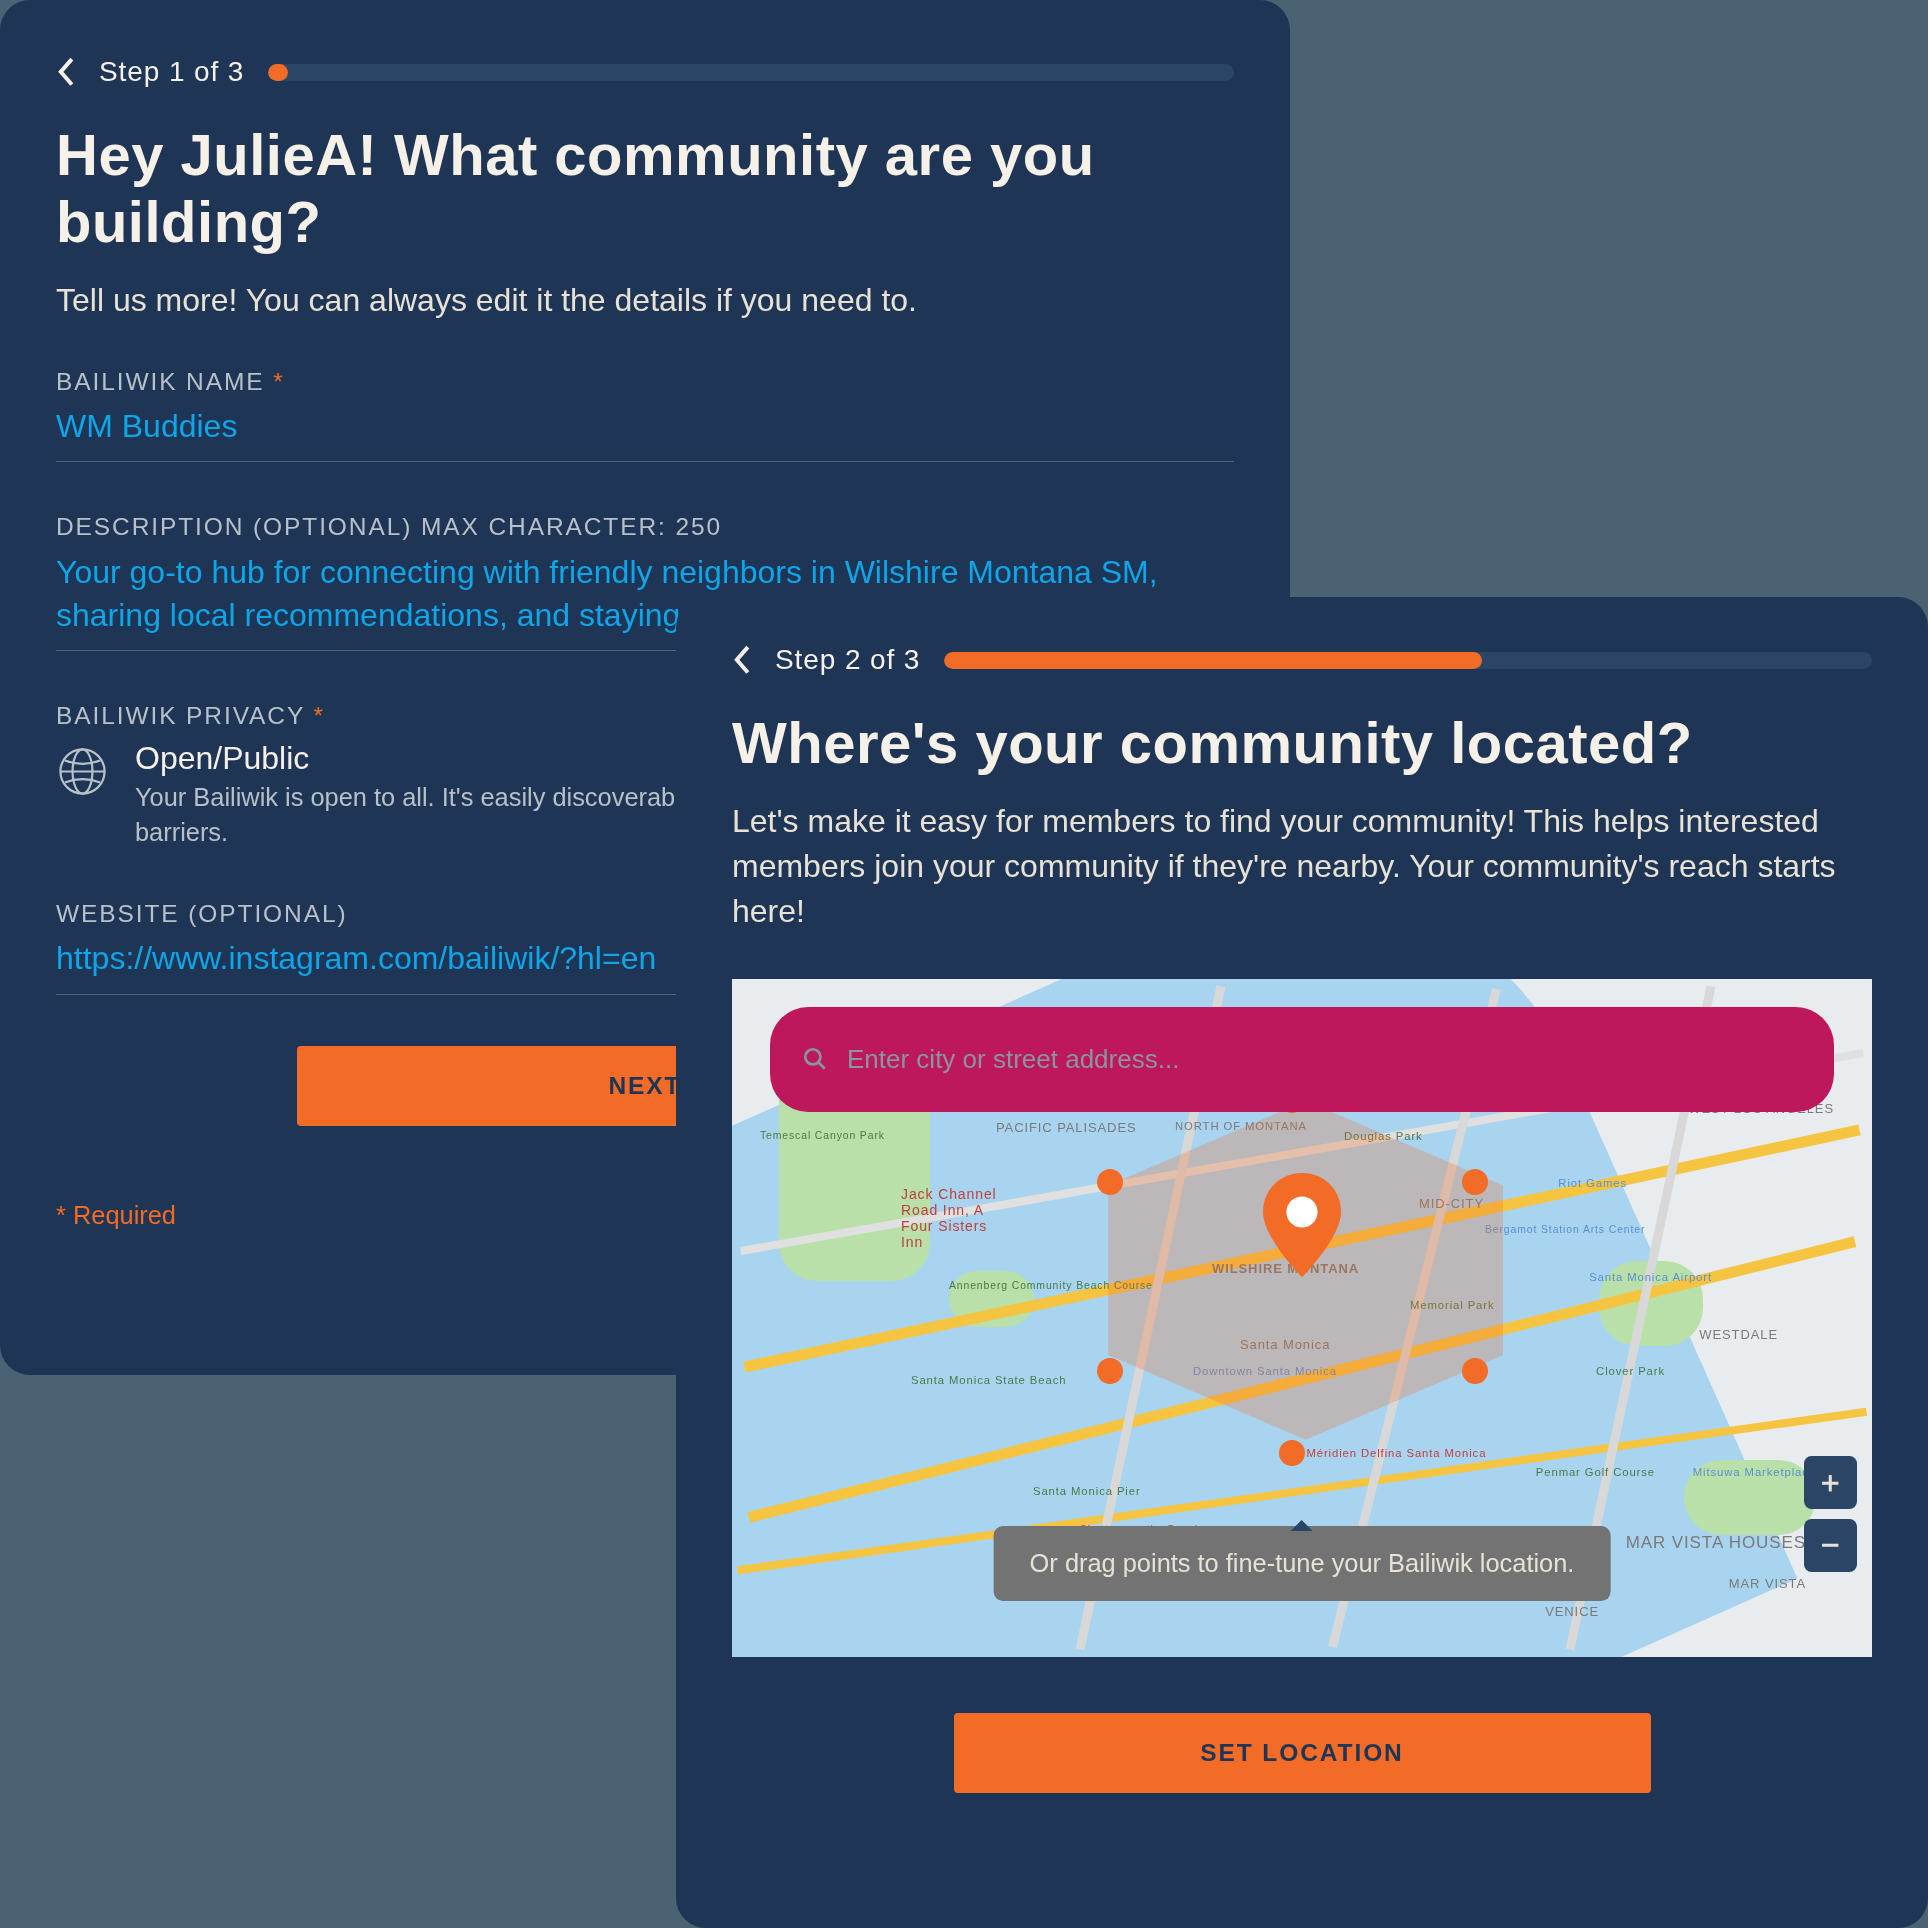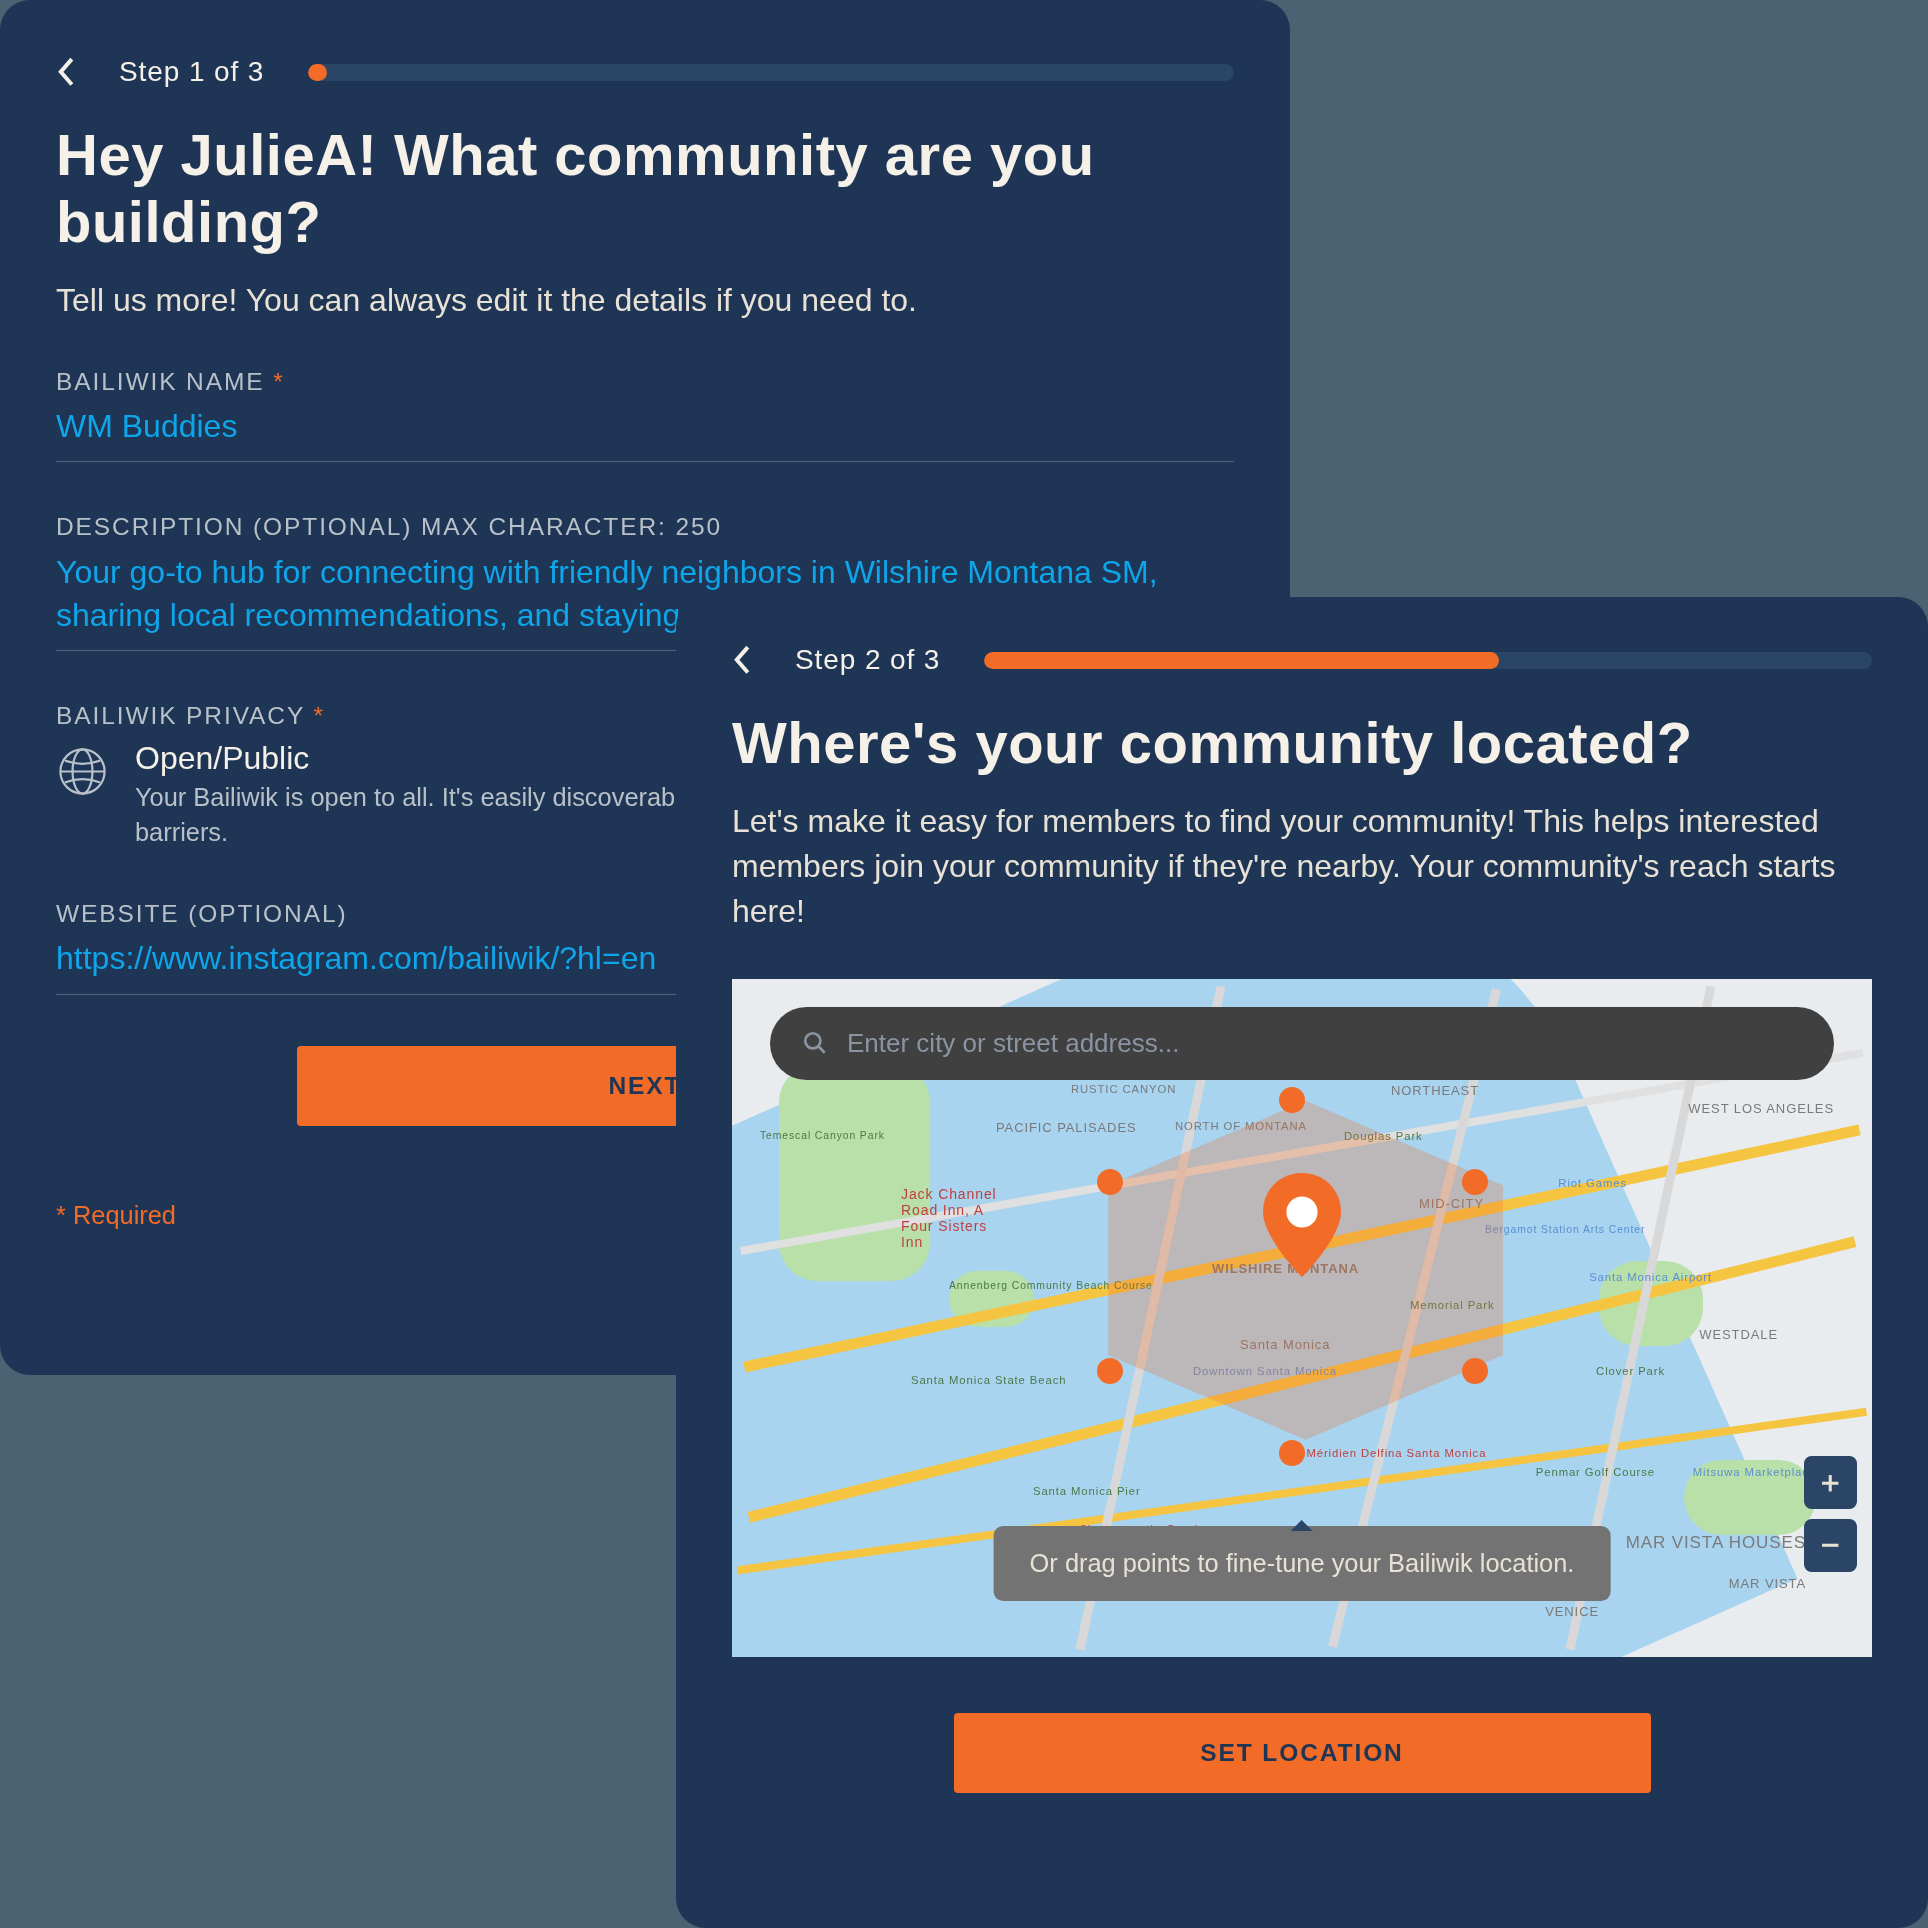--- a/index.html
+++ b/index.html
@@ -27,21 +27,21 @@
 .card2 {
   left: 676px;
   top: 597px;
   width: 1252px;
   height: 1331px;
   padding: 47px 56px 56px 56px;
 }
 .step-row {
   display: flex;
   align-items: center;
-  gap: 44px;
+  gap: 24px;
   margin-bottom: 34px;
 }
 .back-chevron {
   width: 19px;
   height: 32px;
   cursor: pointer;
 }
 .back-chevron svg { stroke: #f5f0e8; }
 .step-text {
   font-size: 28px;
@@ -142,23 +142,23 @@
   background: #a8d4f0;
   transform: rotate(-24deg);
   border-top-right-radius: 282px;
 }
 .road-h { position: absolute; height: 11.3px; background: #f5c542; left:0; right:0; }
 .road-v { position: absolute; width: 9.4px; background: #d8d8d8; top:0; bottom:0; }
 .green { position: absolute; background: #b8e0a8; border-radius: 38px; }
 .search-pill {
   position: absolute;
   top: 28px; left: 38px; right: 38px;
-  background: #404040;
+  background: #be185d;
   border-radius: 38px;
-  padding: 21px 32px;
+  padding: 37px 32px;
   display: flex;
   align-items: center;
   gap: 19px;
 }
 .search-pill input {
   background: transparent;
   border: none;
   outline: none;
   color: #b8c0c8;
   font-size: 26px;

